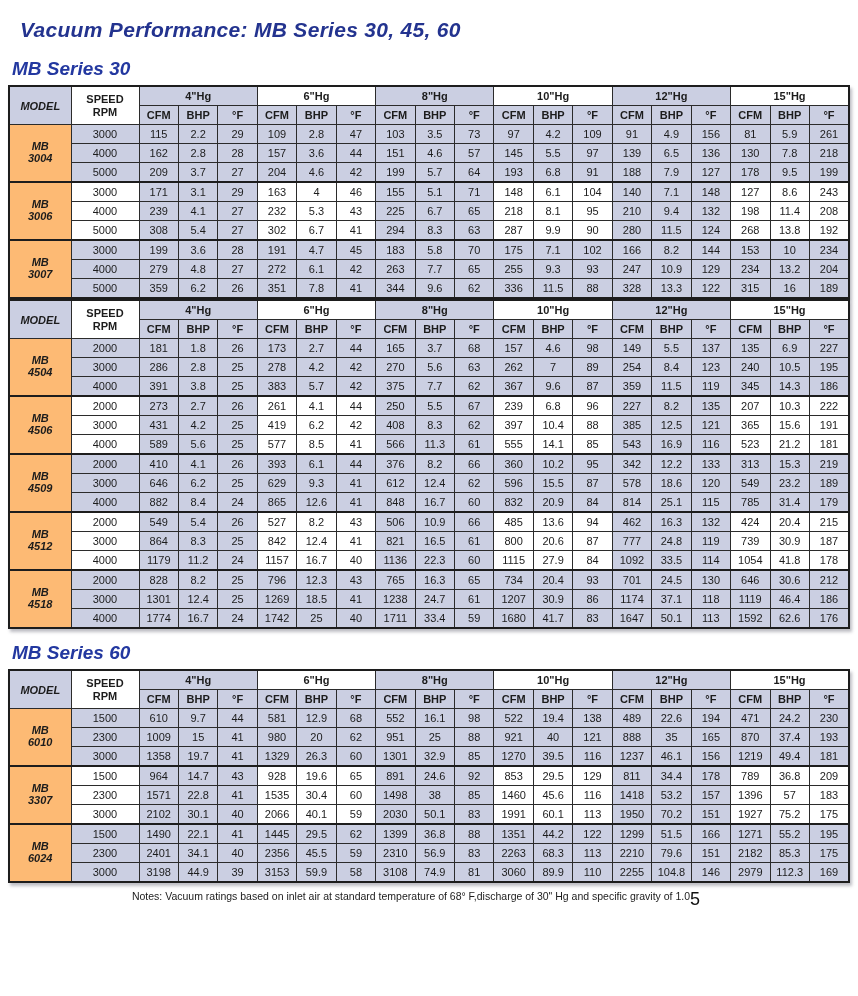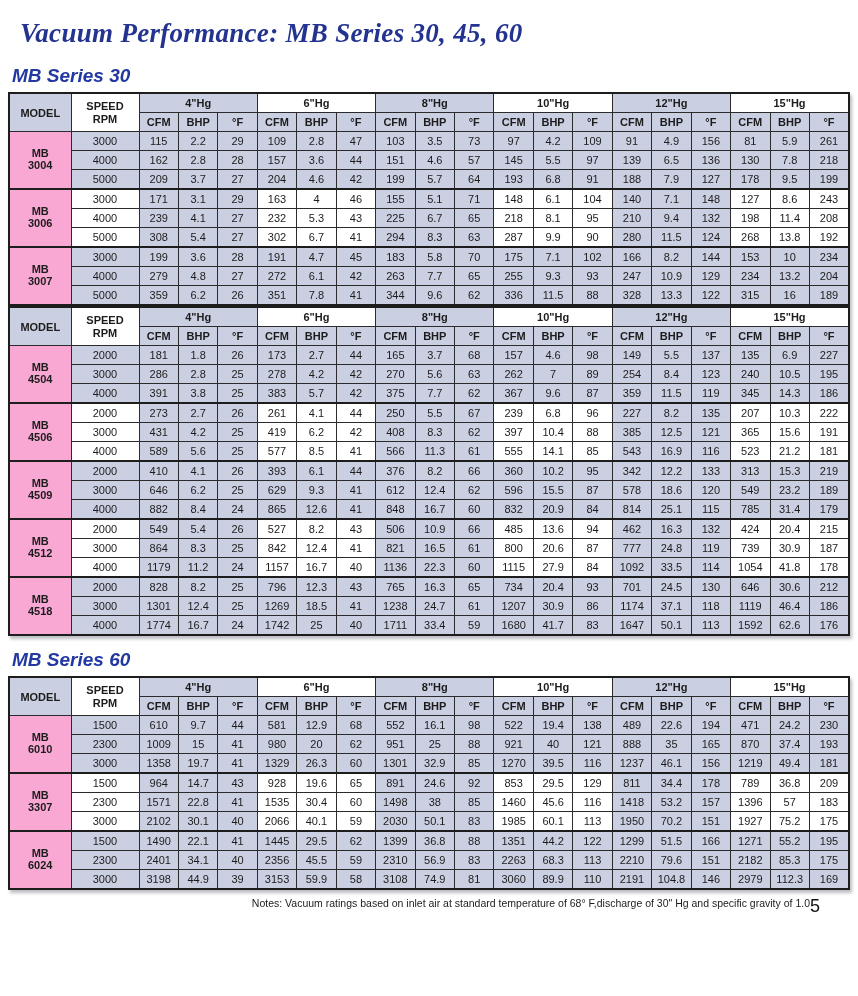--- a/index.html
+++ b/index.html
@@ -1,33 +1,33 @@
 <!DOCTYPE html>
 <html><head>
 <meta charset="utf-8">
 <style>
   html,body { margin:0; padding:0; background:#ffffff; }
   body { width:858px; font-family:"Liberation Sans", sans-serif; }
   .page { box-sizing:border-box; width:858px; min-height:996px; padding:10px 8px 4px 8px; background:#ffffff; }
-  .page-title { font-family:Liberation Serif, serif; font-style:italic; font-weight:bold;
-    font-size:27px; color:#23338f; margin:8px 2px 16px 12px; letter-spacing:.3px; }
+  .page-title { font-family:Liberation Sans, sans-serif; font-style:italic; font-weight:bold;
+    font-size:21px; color:#23338f; margin:8px 2px 16px 12px; letter-spacing:.3px; }
   .section-title { font-family:"Liberation Sans", sans-serif; font-style:italic; font-weight:bold;
     font-size:19px; color:#2338a0; margin:13px 0 5px 4px; }
   table.perf { width:100%; border-collapse:collapse; table-layout:fixed; background:#ffffff;
     border:2px solid #1d1d1d; box-shadow:2px 3px 3px rgba(110,110,125,.45); }
   table.perf th, table.perf td { border:1px solid #2b2b2b; text-align:center; vertical-align:middle;
     font-size:11px; padding:3px 0; color:#1c1c1c; overflow:hidden; white-space:nowrap; }
   table.perf th { font-weight:bold; }
   .shade { background:#cbcfe2; }
-  .model-h { font-size:11px; }
+  .model-h { font-size:11px;font-style:italic; }
   .speed-h div { line-height:1.15; }
-  .model-cell { background:#f9a8d4; font-weight:bold; font-size:13.5px; line-height:1.05; }
+  .model-cell { background:#fdba74; font-weight:bold; font-style:italic; font-size:13.5px; line-height:1.05; }
   tr.block-start td { border-top:2px solid #1d1d1d; }
   thead th { border-bottom-color:#1d1d1d; }
-  .footer { display:flex; justify-content:flex-end; align-items:flex-start; margin-top:7px; padding:0 4px; }
+  .footer { display:flex; justify-content:center; align-items:flex-start; margin-top:7px; padding:0 4px; }
   .notes { font-size:10.5px; color:#1c1c1c; }
   .pagenum { font-size:18px; color:#111111; margin-right:26px; line-height:1; }
 </style>
 </head>
 <body>
 
 <div class="page">
   <h1 class="page-title">Vacuum Performance: MB Series 30, 45, 60</h1>
   <div id="tables-root">
       <div class="section">
@@ -871,21 +871,21 @@
               <td class="">3000</td>
               <td class="shade">2102</td>
               <td class="shade">30.1</td>
               <td class="shade">40</td>
               <td class="">2066</td>
               <td class="">40.1</td>
               <td class="">59</td>
               <td class="shade">2030</td>
               <td class="shade">50.1</td>
               <td class="shade">83</td>
-              <td class="">1985</td>
+              <td class="">1991</td>
               <td class="">60.1</td>
               <td class="">113</td>
               <td class="shade">1950</td>
               <td class="shade">70.2</td>
               <td class="shade">151</td>
               <td class="">1927</td>
               <td class="">75.2</td>
               <td class="">175</td>
             </tr>
             <tr class="block-start">
@@ -941,21 +941,21 @@
               <td class="shade">39</td>
               <td class="shade">3153</td>
               <td class="shade">59.9</td>
               <td class="shade">58</td>
               <td class="shade">3108</td>
               <td class="shade">74.9</td>
               <td class="shade">81</td>
               <td class="shade">3060</td>
               <td class="shade">89.9</td>
               <td class="shade">110</td>
-              <td class="shade">2191</td>
+              <td class="shade">2255</td>
               <td class="shade">104.8</td>
               <td class="shade">146</td>
               <td class="shade">2979</td>
               <td class="shade">112.3</td>
               <td class="shade">169</td>
             </tr>
           </tbody>
         </table>
       </div>
     </div>

